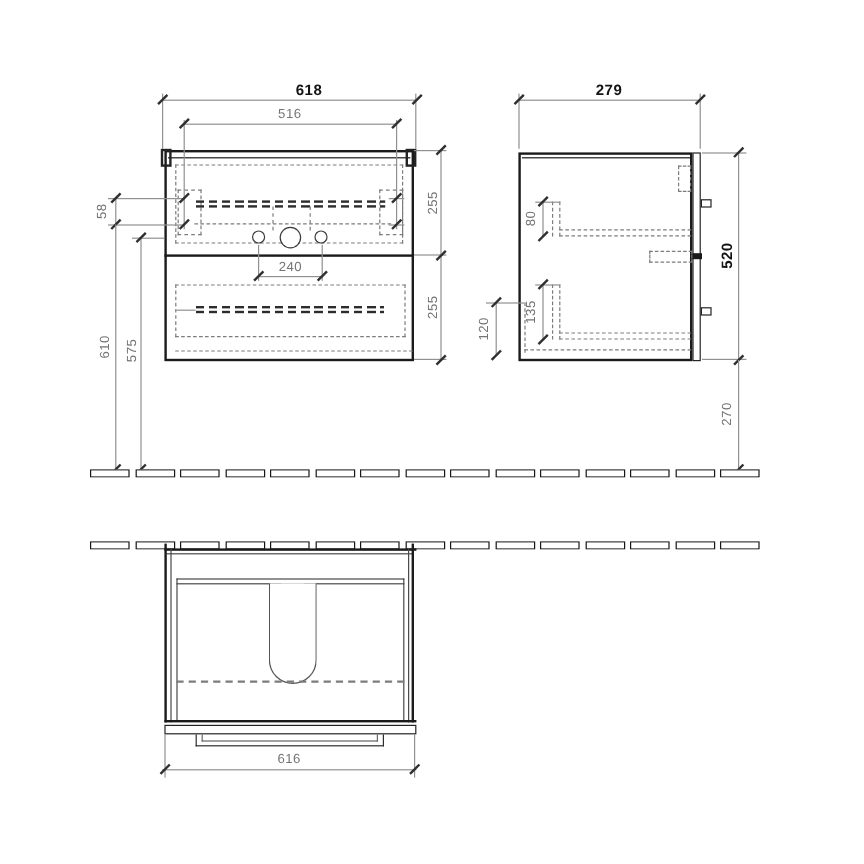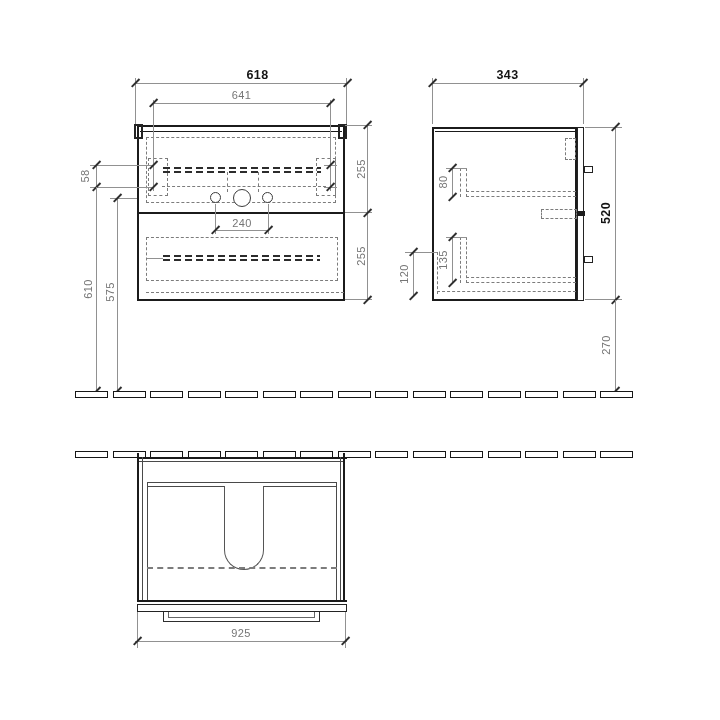--- a/index.html
+++ b/index.html
@@ -66,21 +66,21 @@
   <div class="lg" style="left:135px;top:83px;width:212px;height:1px;"></div>
   <div class="tick" style="left:130px;top:82px;"></div>
   <div class="tick" style="left:342px;top:82px;"></div>
   <div class="dim dimb" style="left:231px;top:68px;width:53px;">618</div>
 
   <div class="lg" style="left:153px;top:100px;width:1px;height:91px;"></div>
   <div class="lg" style="left:330px;top:100px;width:1px;height:91px;"></div>
   <div class="lg" style="left:153px;top:103px;width:177px;height:1px;"></div>
   <div class="tick" style="left:148px;top:102px;"></div>
   <div class="tick" style="left:325px;top:102px;"></div>
-  <div class="dim" style="left:215px;top:88px;width:53px;">641</div>
+  <div class="dim" style="left:215px;top:88px;width:53px;">516</div>
 
   <div class="lg" style="left:90px;top:165px;width:64px;height:1px;"></div>
   <div class="lg" style="left:90px;top:187px;width:64px;height:1px;"></div>
   <div class="lg" style="left:324px;top:165px;width:13px;height:1px;"></div>
   <div class="lg" style="left:324px;top:187px;width:13px;height:1px;"></div>
   <div class="tick" style="left:148px;top:164px;"></div>
   <div class="tick" style="left:148px;top:186px;"></div>
   <div class="tick" style="left:325px;top:164px;"></div>
   <div class="tick" style="left:325px;top:186px;"></div>
   <div class="lg" style="left:96px;top:165px;width:1px;height:22px;"></div>
@@ -149,21 +149,21 @@
   <div class="lg" style="left:413px;top:252px;width:1px;height:44px;"></div>
   <div class="tick" style="left:408px;top:251px;"></div>
   <div class="tick" style="left:408px;top:295px;"></div>
   <div class="dim vl" style="left:384px;top:267px;width:40px;">120</div>
 
   <div class="lg" style="left:432px;top:78px;width:1px;height:46px;"></div>
   <div class="lg" style="left:583px;top:78px;width:1px;height:46px;"></div>
   <div class="lg" style="left:432px;top:83px;width:151px;height:1px;"></div>
   <div class="tick" style="left:427px;top:82px;"></div>
   <div class="tick" style="left:578px;top:82px;"></div>
-  <div class="dim dimb" style="left:481px;top:68px;width:53px;">343</div>
+  <div class="dim dimb" style="left:481px;top:68px;width:53px;">279</div>
 
   <div class="lg" style="left:585px;top:127px;width:37px;height:1px;"></div>
   <div class="lg" style="left:585px;top:299px;width:37px;height:1px;"></div>
   <div class="lg" style="left:615px;top:127px;width:1px;height:173px;"></div>
   <div class="tick" style="left:610px;top:126px;"></div>
   <div class="tick" style="left:610px;top:299px;"></div>
   <div class="dim dimb vl" style="left:586px;top:206px;width:40px;">520</div>
   <div class="lg" style="left:615px;top:300px;width:1px;height:91px;"></div>
   <div class="tick" style="left:610px;top:390px;"></div>
   <div class="dim vl" style="left:586px;top:338px;width:40px;">270</div>
@@ -220,15 +220,15 @@
   <div class="ln" style="left:137px;top:600px;width:210px;height:2.2px;"></div>
   <div class="tbox" style="left:137px;top:604px;width:210px;height:8px;"></div>
   <div class="hndl" style="left:163px;top:612px;width:157px;height:10px;"></div>
   <div class="hndl2" style="left:168px;top:612px;width:147px;height:6px;"></div>
 
   <div class="lg" style="left:137px;top:612px;width:1px;height:36px;"></div>
   <div class="lg" style="left:345px;top:612px;width:1px;height:36px;"></div>
   <div class="lg" style="left:135px;top:641px;width:212px;height:1px;"></div>
   <div class="tick" style="left:132px;top:640px;"></div>
   <div class="tick" style="left:340px;top:640px;"></div>
-  <div class="dim" style="left:217px;top:626px;width:48px;">925</div>
+  <div class="dim" style="left:217px;top:626px;width:48px;">616</div>
 
 </div>
 
 </body></html>

